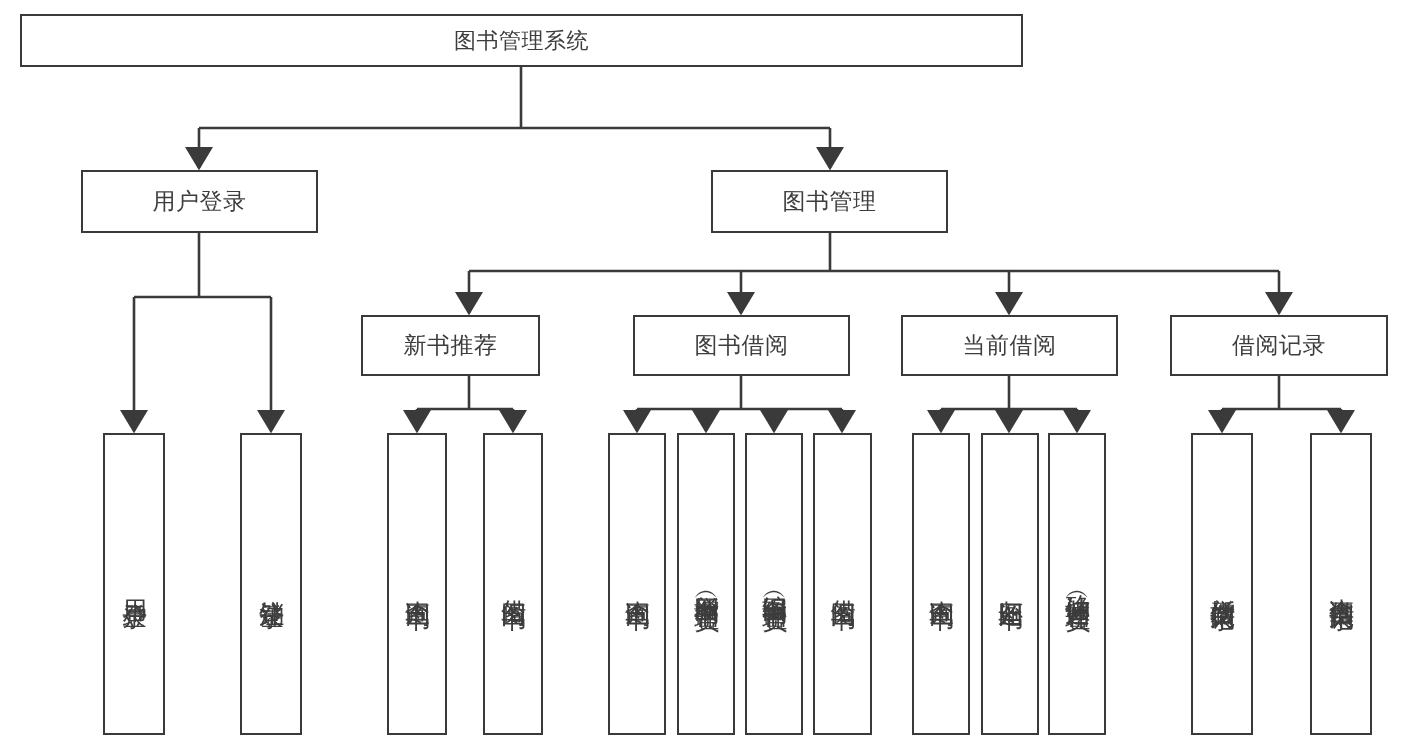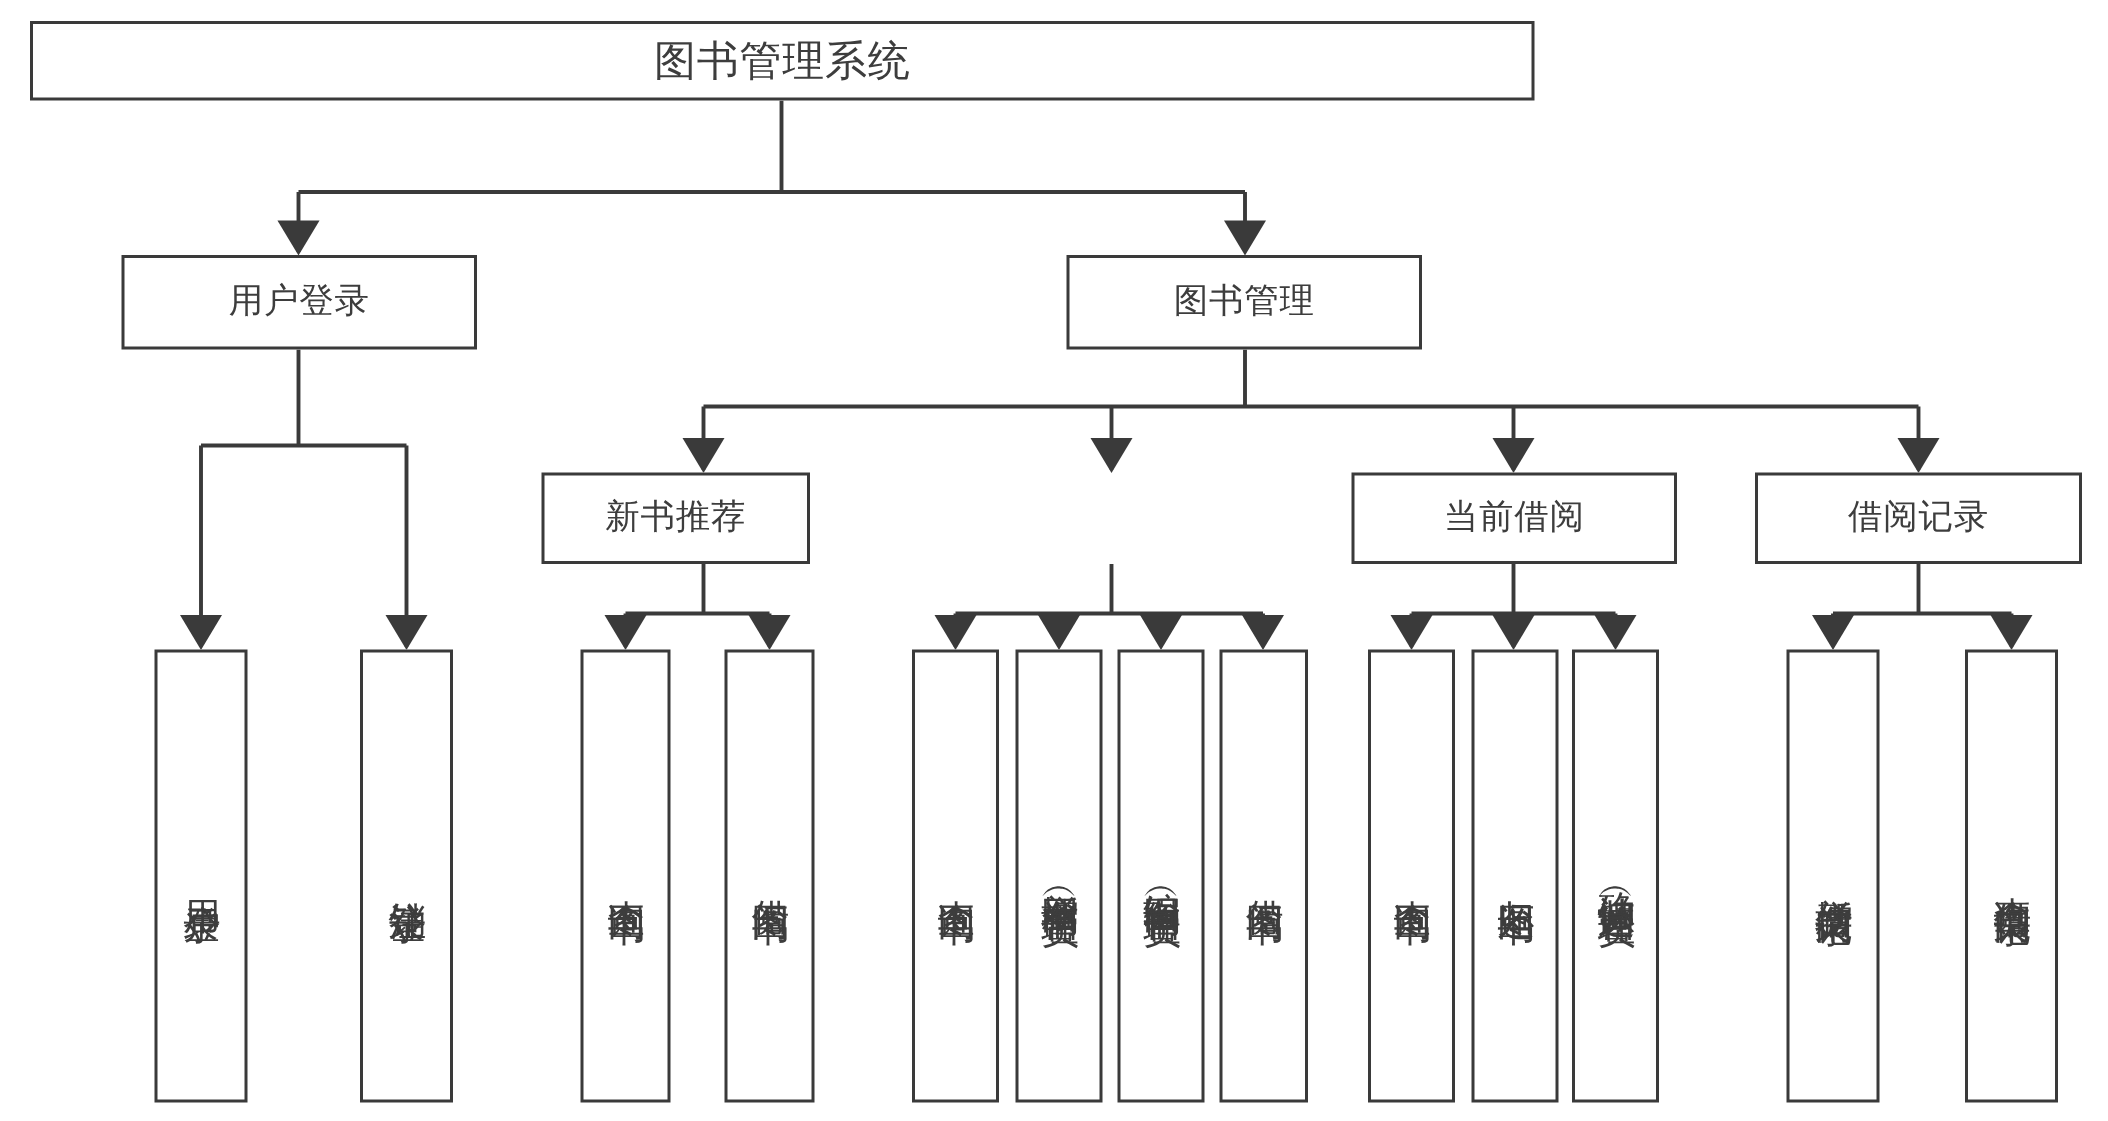--- a/index.html
+++ b/index.html
@@ -42,21 +42,21 @@
     text-align: center;
     color: #3d3d3d;
   }
   
   .node.horiz .node-label {
     font-size: 23px;
     letter-spacing: 0.5px;
     white-space: nowrap;
   }
   .node.root .node-label {
-    font-size: 28px;
+    font-size: 22px;
   }
   
   .node.vert {
     align-items: center;
     justify-content: center;
     padding: 4px 2px;
   }
   .node.vert .node-label {
     writing-mode: vertical-rl;
     text-orientation: upright;
@@ -139,20 +139,23 @@
   </div>
 
   <div class="node horiz" style="left:711px; top:170px; width:237px; height:63px;">
     <span class="node-label">图书管理</span>
   </div>
 
   <div class="node horiz" style="left:361px; top:315px; width:179px; height:61px;">
     <span class="node-label">新书推荐</span>
   </div>
 
+  <div class="node horiz" style="left:633px; top:315px; width:217px; height:61px;">
+    <span class="node-label">图书借阅</span>
+  </div>
 
   <div class="node horiz" style="left:901px; top:315px; width:217px; height:61px;">
     <span class="node-label">当前借阅</span>
   </div>
 
   <div class="node horiz" style="left:1170px; top:315px; width:218px; height:61px;">
     <span class="node-label">借阅记录</span>
   </div>
 
   <div class="node vert" style="left:103px; top:433px; width:62px; height:302px;">

